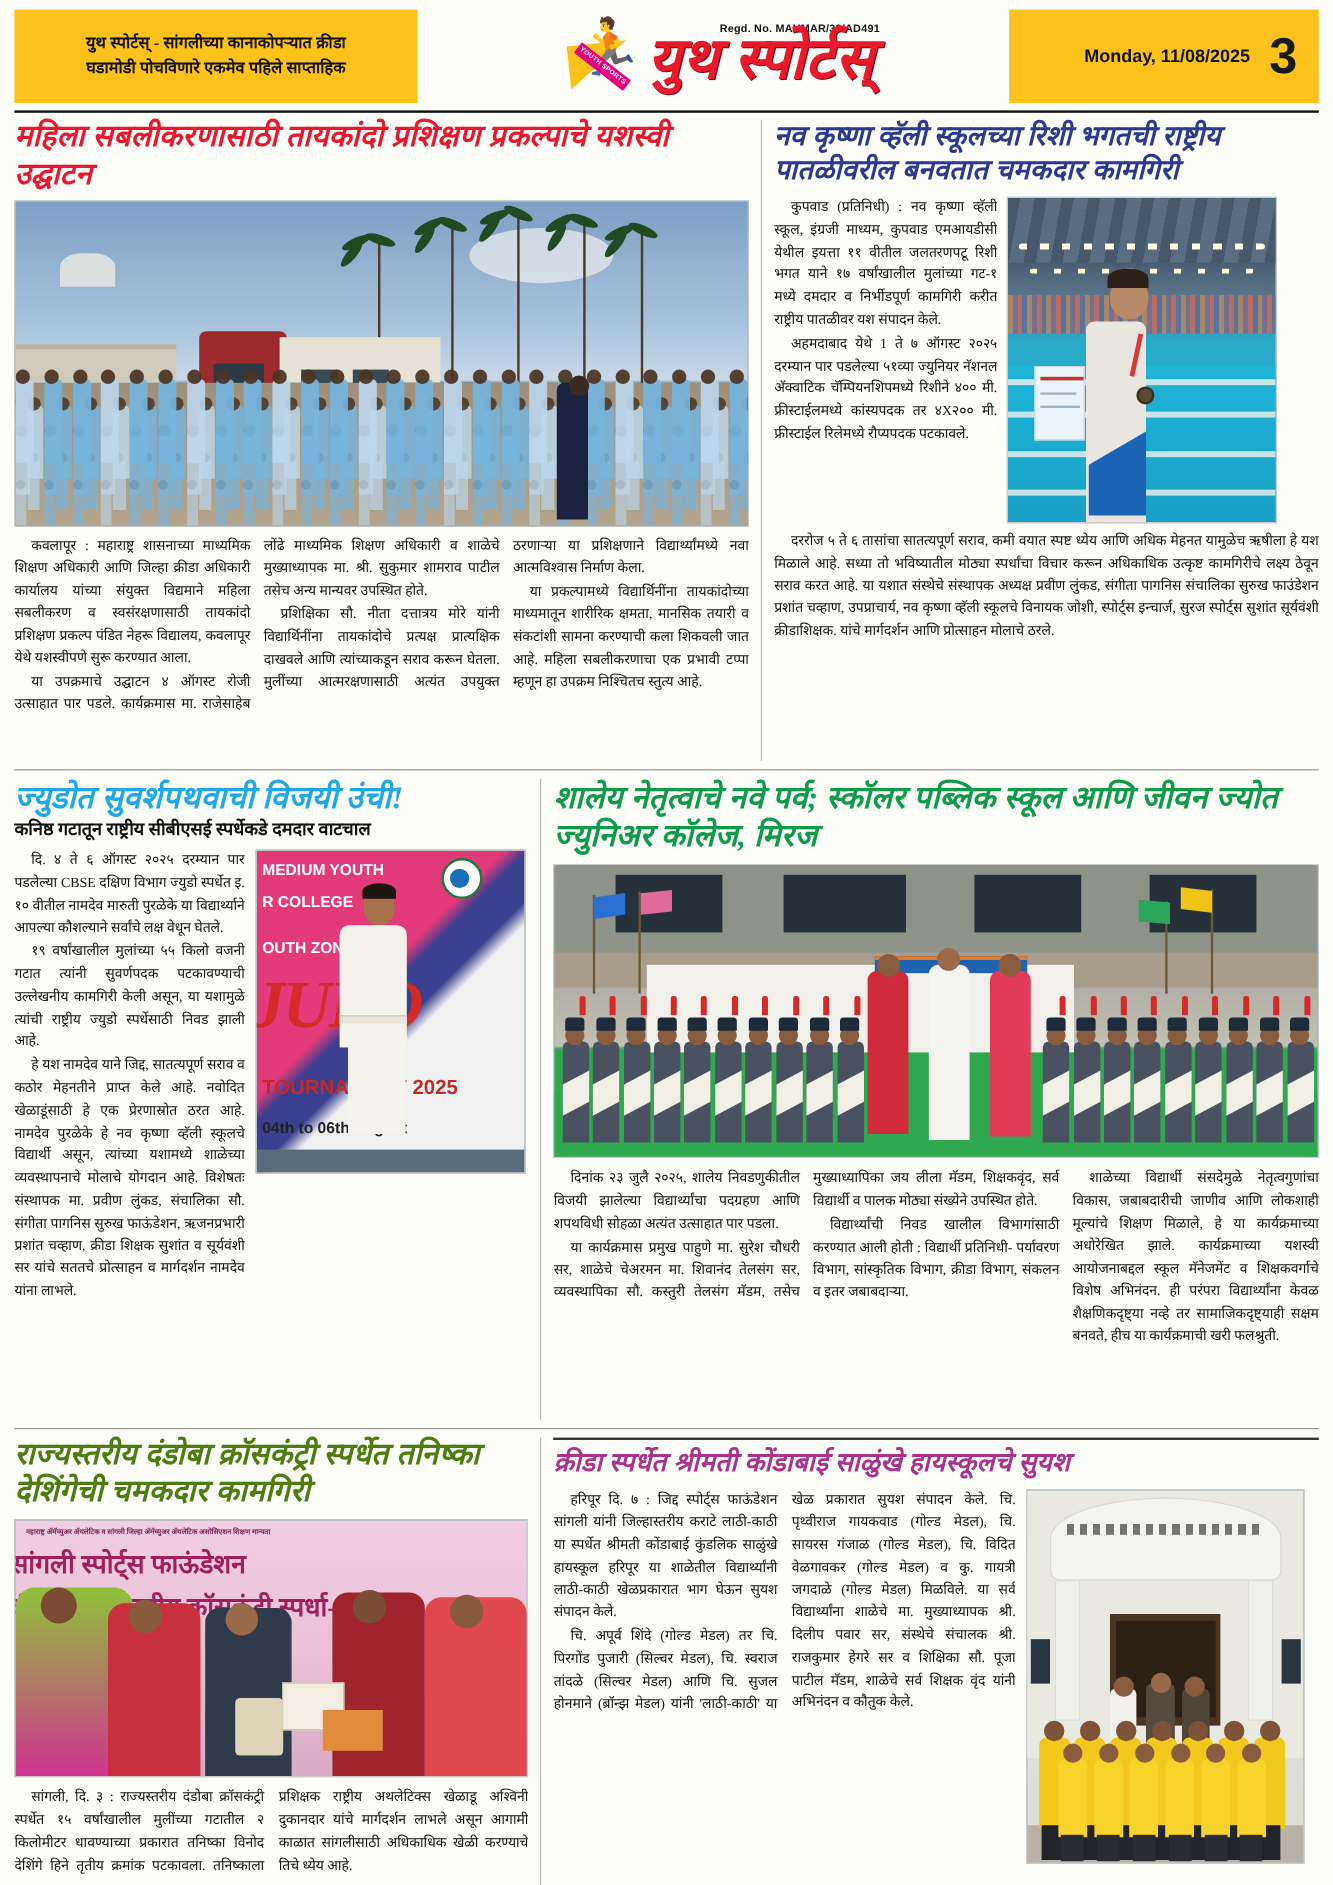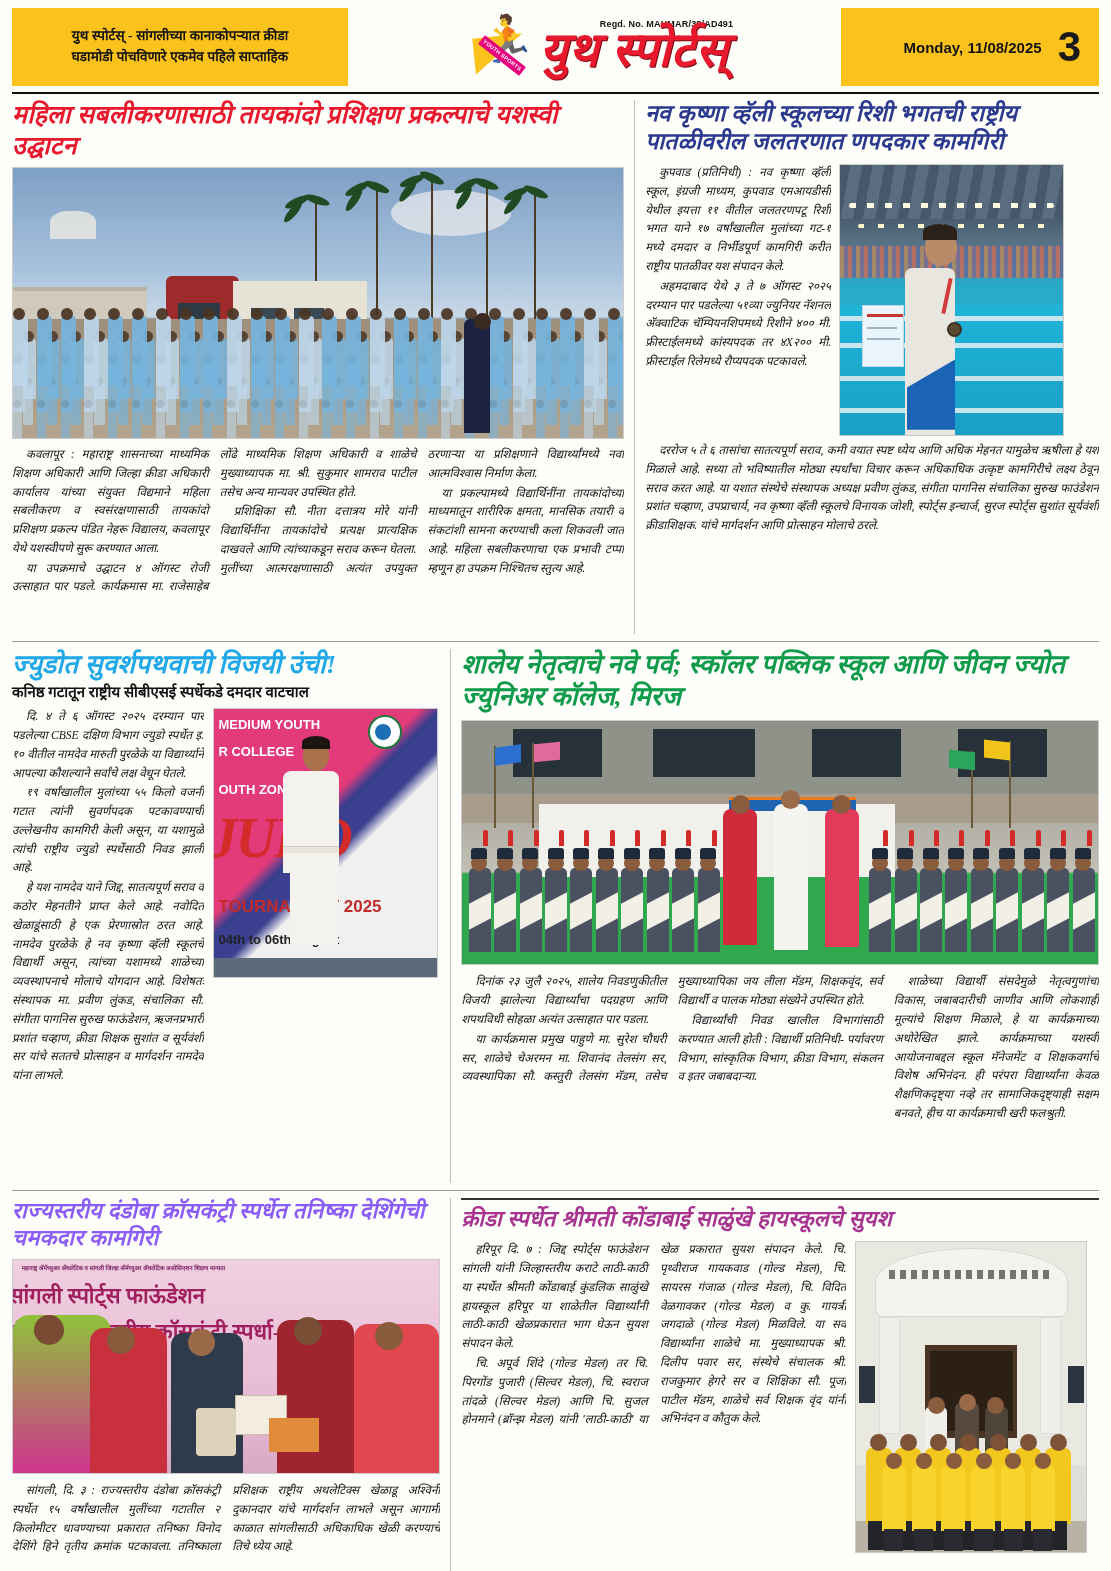--- a/index.html
+++ b/index.html
@@ -100,41 +100,40 @@
   
   .hl {
     font-family: "Liberation Serif", serif;
     font-weight: bold; font-style: italic;
     line-height: 1.22; letter-spacing: .2px;
   }
   .hl.red    { color: #e8192c; font-size: 25px; }
   .hl.blue   { color: #2b3a8f; font-size: 23px; }
   .hl.cyan   { color: #20a8e8; font-size: 26px; }
   .hl.green  { color: #0f9b4a; font-size: 26px; }
-  .hl.purple { color: #8b5cf6; font-size: 22px; }
+  .hl.purple { color: #4d7c0f; font-size: 25px; }
   .hl.magenta{ color: #a8348f; font-size: 22px; }
   .subhl {
     font-family: "Liberation Serif", serif;
     font-size: 15px; font-weight: bold; color: #111;
     margin-top: 2px; line-height: 1.3;
   }
 
   
   .photo { position: relative; overflow: hidden; background: #8aa; }
   .photo .sky  { position:absolute; inset:0; }
 
   
   .cols2 { column-count: 2; column-gap: 12px; }
   .cols3 { column-count: 3; column-gap: 11px; }
   .bodytext {
     font-family: "Liberation Serif", serif;
     font-size: 11.6px; line-height: 1.62;
     color: #111; text-align: justify;
     hyphens: none;
-    font-style: italic;
   }
   .bodytext p { margin-bottom: 1px; text-indent: 14px; }
 
   .hr-thin { height: 1px; background: #9a9a9a; margin: 7px 0; }
   .hr-thick { height: 2px; background: #333; margin: 8px 0 6px; }
 
   
   .sc-ground{position:absolute;left:0;right:0;bottom:0;}
   .tree{position:absolute;background:#1d4026;border-radius:50% 50% 40% 40%;}
   .palm{position:absolute;}
@@ -501,26 +500,26 @@
         <p>कवलापूर : महाराष्ट्र शासनाच्या माध्यमिक शिक्षण अधिकारी आणि जिल्हा क्रीडा अधिकारी कार्यालय यांच्या संयुक्त विद्यमाने महिला सबलीकरण व स्वसंरक्षणासाठी तायकांदो प्रशिक्षण प्रकल्प पंडित नेहरू विद्यालय, कवलापूर येथे यशस्वीपणे सुरू करण्यात आला.</p>
         <p>या उपक्रमाचे उद्घाटन ४ ऑगस्ट रोजी उत्साहात पार पडले. कार्यक्रमास मा. राजेसाहेब लोंढे माध्यमिक शिक्षण अधिकारी व शाळेचे मुख्याध्यापक मा. श्री. सुकुमार शामराव पाटील तसेच अन्य मान्यवर उपस्थित होते.</p>
         <p>प्रशिक्षिका सौ. नीता दत्तात्रय मोरे यांनी विद्यार्थिनींना तायकांदोचे प्रत्यक्ष प्रात्यक्षिक दाखवले आणि त्यांच्याकडून सराव करून घेतला. मुलींच्या आत्मरक्षणासाठी अत्यंत उपयुक्त ठरणाऱ्या या प्रशिक्षणाने विद्यार्थ्यांमध्ये नवा आत्मविश्वास निर्माण केला.</p>
         <p>या प्रकल्पामध्ये विद्यार्थिनींना तायकांदोच्या माध्यमातून शारीरिक क्षमता, मानसिक तयारी व संकटांशी सामना करण्याची कला शिकवली जात आहे. महिला सबलीकरणाचा एक प्रभावी टप्पा म्हणून हा उपक्रम निश्चितच स्तुत्य आहे.</p>
       </div>
     </div>
 
     <div class="vdiv"></div>
 
     <div class="col-right">
-      <div class="hl blue">नव कृष्णा व्हॅली स्कूलच्या रिशी भगतची राष्ट्रीय पातळीवरील जलतरणात णपदकार कामगिरी</div>
+      <div class="hl blue">नव कृष्णा व्हॅली स्कूलच्या रिशी भगतची राष्ट्रीय पातळीवरील बनवतात चमकदार कामगिरी</div>
 
       <div style="display:flex;gap:8px;margin-top:8px;">
         <div class="bodytext" style="width:186px;height:272px;overflow:hidden;">
           <p>कुपवाड (प्रतिनिधी) : नव कृष्णा व्हॅली स्कूल, इंग्रजी माध्यम, कुपवाड एमआयडीसी येथील इयत्ता ११ वीतील जलतरणपटू रिशी भगत याने १७ वर्षांखालील मुलांच्या गट-१ मध्ये दमदार व निर्भीडपूर्ण कामगिरी करीत राष्ट्रीय पातळीवर यश संपादन केले.</p>
-          <p>अहमदाबाद येथे ३ ते ७ ऑगस्ट २०२५ दरम्यान पार पडलेल्या ५१व्या ज्युनियर नॅशनल अ‍ॅक्वाटिक चॅम्पियनशिपमध्ये रिशीने ४०० मी. फ्रीस्टाईलमध्ये कांस्यपदक तर ४X२०० मी. फ्रीस्टाईल रिलेमध्ये रौप्यपदक पटकावले.</p>
+          <p>अहमदाबाद येथे 1 ते ७ ऑगस्ट २०२५ दरम्यान पार पडलेल्या ५१व्या ज्युनियर नॅशनल अ‍ॅक्वाटिक चॅम्पियनशिपमध्ये रिशीने ४०० मी. फ्रीस्टाईलमध्ये कांस्यपदक तर ४X२०० मी. फ्रीस्टाईल रिलेमध्ये रौप्यपदक पटकावले.</p>
         </div>
 
         <div class="photo" style="width:225px;height:272px;border:1px solid #ccc;">
           <div class="sky" style="background:linear-gradient(#2f3d4a 0%,#46596b 18%,#5b7487 30%,#29a9c9 44%,#22bcd8 100%);"></div>
 
           <div style="position:absolute;left:0;right:0;top:0;height:20%;background:repeating-linear-gradient(100deg,#46586a 0 10px,#5a6d80 10px 22px);"></div>
 
           <div style="position:absolute;left:4%;top:14%;width:92%;height:5px;background:repeating-linear-gradient(90deg,#fffbe0 0 7px,transparent 7px 18px);border-radius:3px;"></div>
           <div style="position:absolute;left:8%;top:22%;width:84%;height:4px;background:repeating-linear-gradient(90deg,#fff6cf 0 6px,transparent 6px 20px);border-radius:3px;"></div>
 

